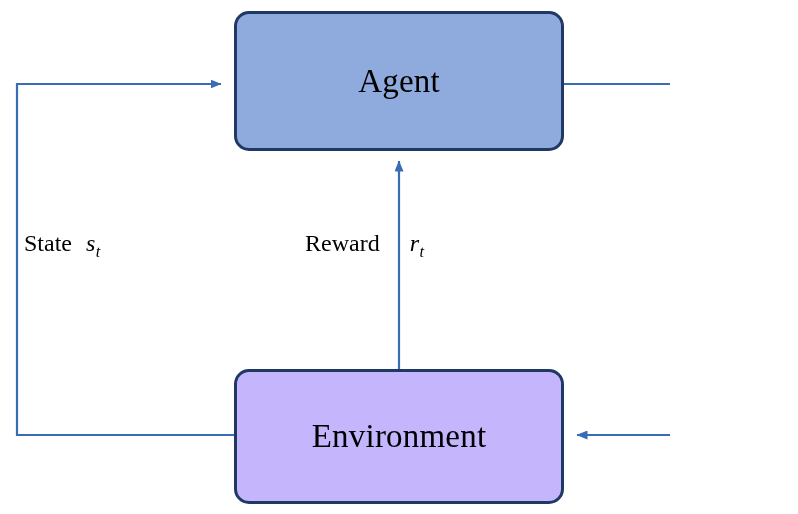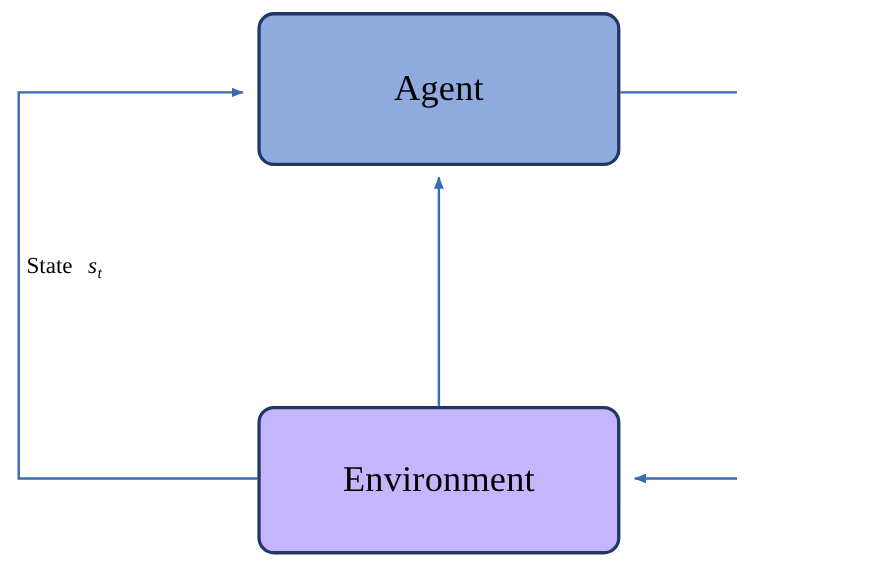--- a/index.html
+++ b/index.html
@@ -49,21 +49,21 @@
   }
   #environment-node {
     left: 234px;
     top: 369px;
     width: 330px;
     height: 135px;
     background: #c4b5fd;
   }
   .edge-label {
     position: absolute;
-    font-size: 21px;
+    font-size: 24px;
     color: #000000;
     white-space: nowrap;
     line-height: 1;
   }
   .edge-label .sym {
     font-style: italic;
     padding-left: 14px;
   }
   .edge-label .sym sub {
     font-style: italic;
@@ -107,15 +107,18 @@
   </div>
 
   <div class="node" id="environment-node">
     <span class="node-label">Environment</span>
   </div>
 
   <div class="edge-label" id="state-label">
     <span>State</span><span class="sym"><span>s</span><sub>t</sub></span>
   </div>
 
+  <div class="edge-label" id="reward-label">
+    <span>Reward</span><span class="sym" style="padding-left:30px"><span>r</span><sub>t</sub></span>
+  </div>
 
 
 </div>
 
 </body></html>

